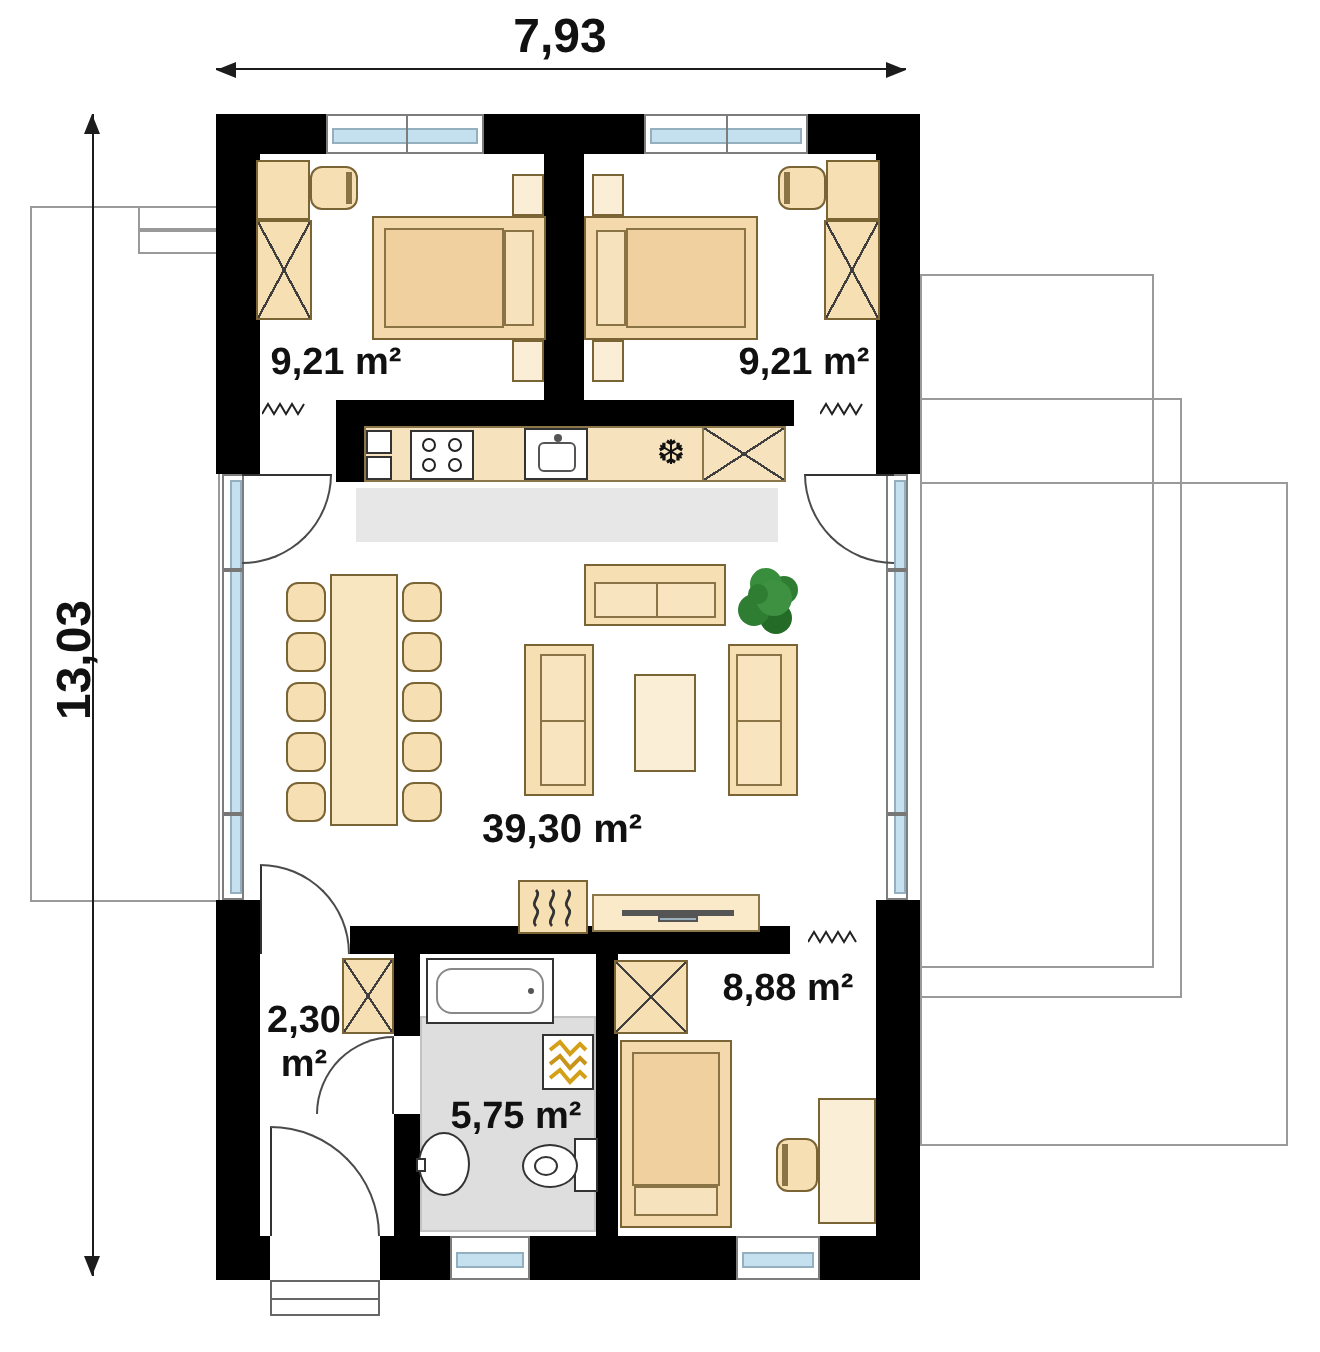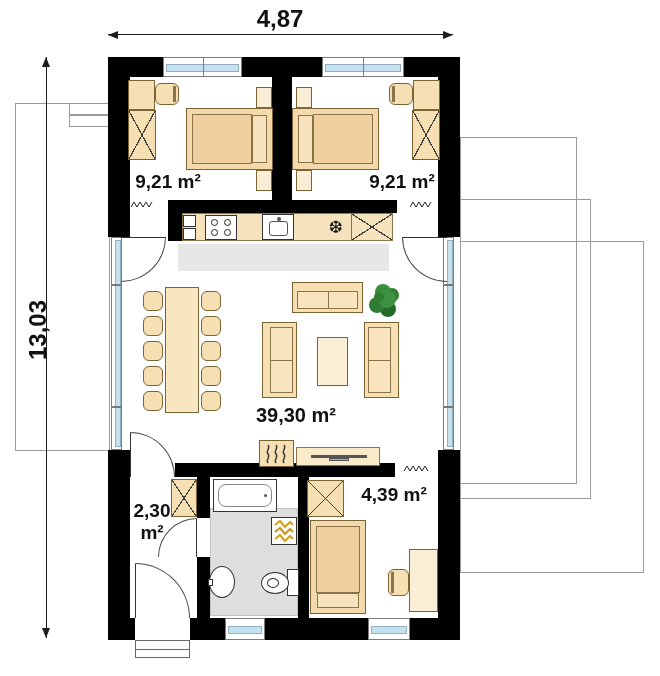--- a/index.html
+++ b/index.html
@@ -222,28 +222,29 @@
     </svg>
   <svg class="abs" style="left:410px;top:200px;" width="22" height="9" viewBox="0 0 22 9">
     <polyline points="0,7 3,2 6,7 9,2 12,7 15,2 18,7 21,2" fill="none" stroke="#222" stroke-width="1"></polyline>
     </svg>
   <svg class="abs" style="left:404px;top:464px;" width="26" height="9" viewBox="0 0 26 9">
     <polyline points="0,7 3,2 6,7 9,2 12,7 15,2 18,7 21,2 24,7" fill="none" stroke="#222" stroke-width="1"></polyline>
     </svg>
 
   <div class="abs room-label" style="left:118px;top:171px;width:100px;">9,21 m²</div>
   <div class="abs room-label" style="left:352px;top:171px;width:100px;">9,21 m²</div>
-  <div class="abs room-label" style="left:226px;top:404px;width:110px;font-size:20px;text-align:right;">39,30 m²</div>
+  <div class="abs room-label" style="left:226px;top:404px;width:110px;font-size:20px;">39,30 m²</div>
   <div class="abs room-label" style="left:120px;top:500px;width:64px;">2,30</div>
   <div class="abs room-label" style="left:120px;top:522px;width:64px;">m²</div>
-  <div class="abs room-label" style="left:344px;top:484px;width:100px;">4,39 m²</div>
+  <div class="abs room-label" style="left:208px;top:548px;width:100px;">5,75 m²</div>
+  <div class="abs room-label" style="left:344px;top:484px;width:100px;">8,88 m²</div>
 
   <div class="abs dim-line-h" style="left:108px;top:34px;width:345px;height:0;"></div>
   <div class="abs arr" style="left:108px;top:31px;border-width:4px 10px 4px 0;border-color:transparent #1c1c1c transparent transparent;"></div>
   <div class="abs arr" style="left:443px;top:31px;border-width:4px 0 4px 10px;border-color:transparent transparent transparent #1c1c1c;"></div>
-  <div class="abs dim-label" style="left:230px;top:5px;width:100px;">4,87</div>
+  <div class="abs dim-label" style="left:230px;top:5px;width:100px;">7,93</div>
 
   <div class="abs dim-line-v" style="left:46px;top:57px;width:0;height:581px;"></div>
   <div class="abs arr" style="left:42px;top:57px;border-width:0 4px 10px 4px;border-color:transparent transparent #1c1c1c transparent;"></div>
   <div class="abs arr" style="left:42px;top:628px;border-width:10px 4px 0 4px;border-color:#1c1c1c transparent transparent transparent;"></div>
   <div class="abs dim-label" style="left:-9px;top:317px;width:92px;height:26px;transform:rotate(-90deg);">13,03</div>
 
 </div>
 
 </body></html>

